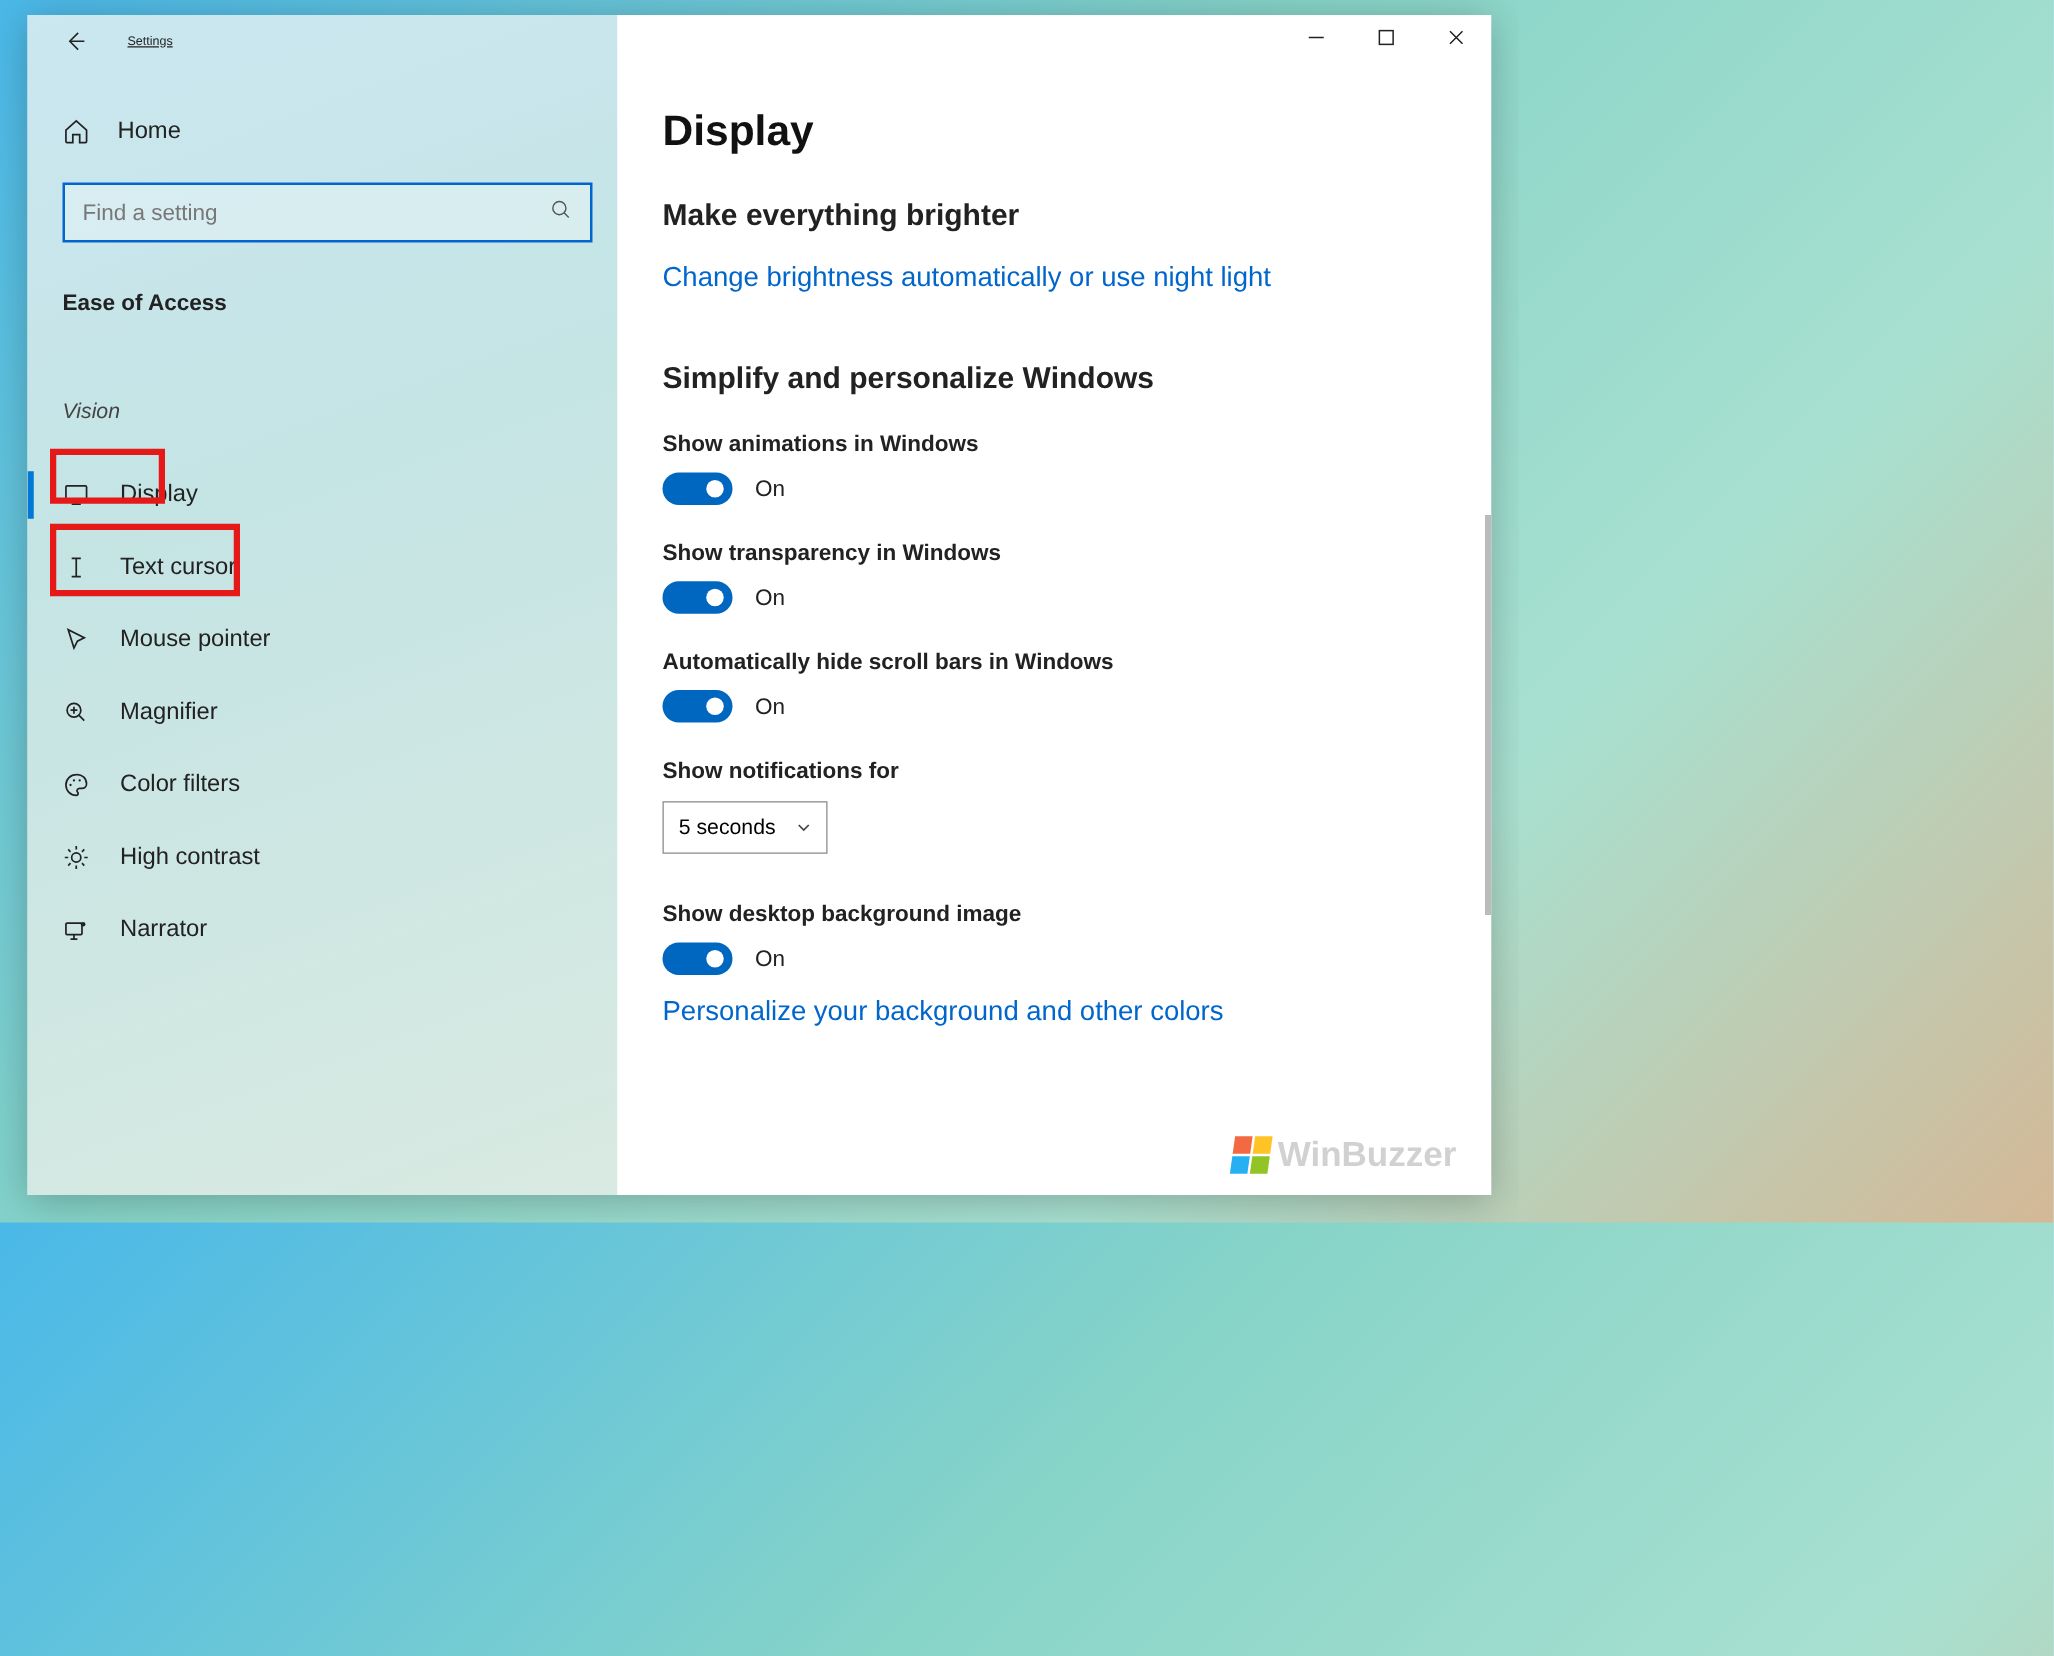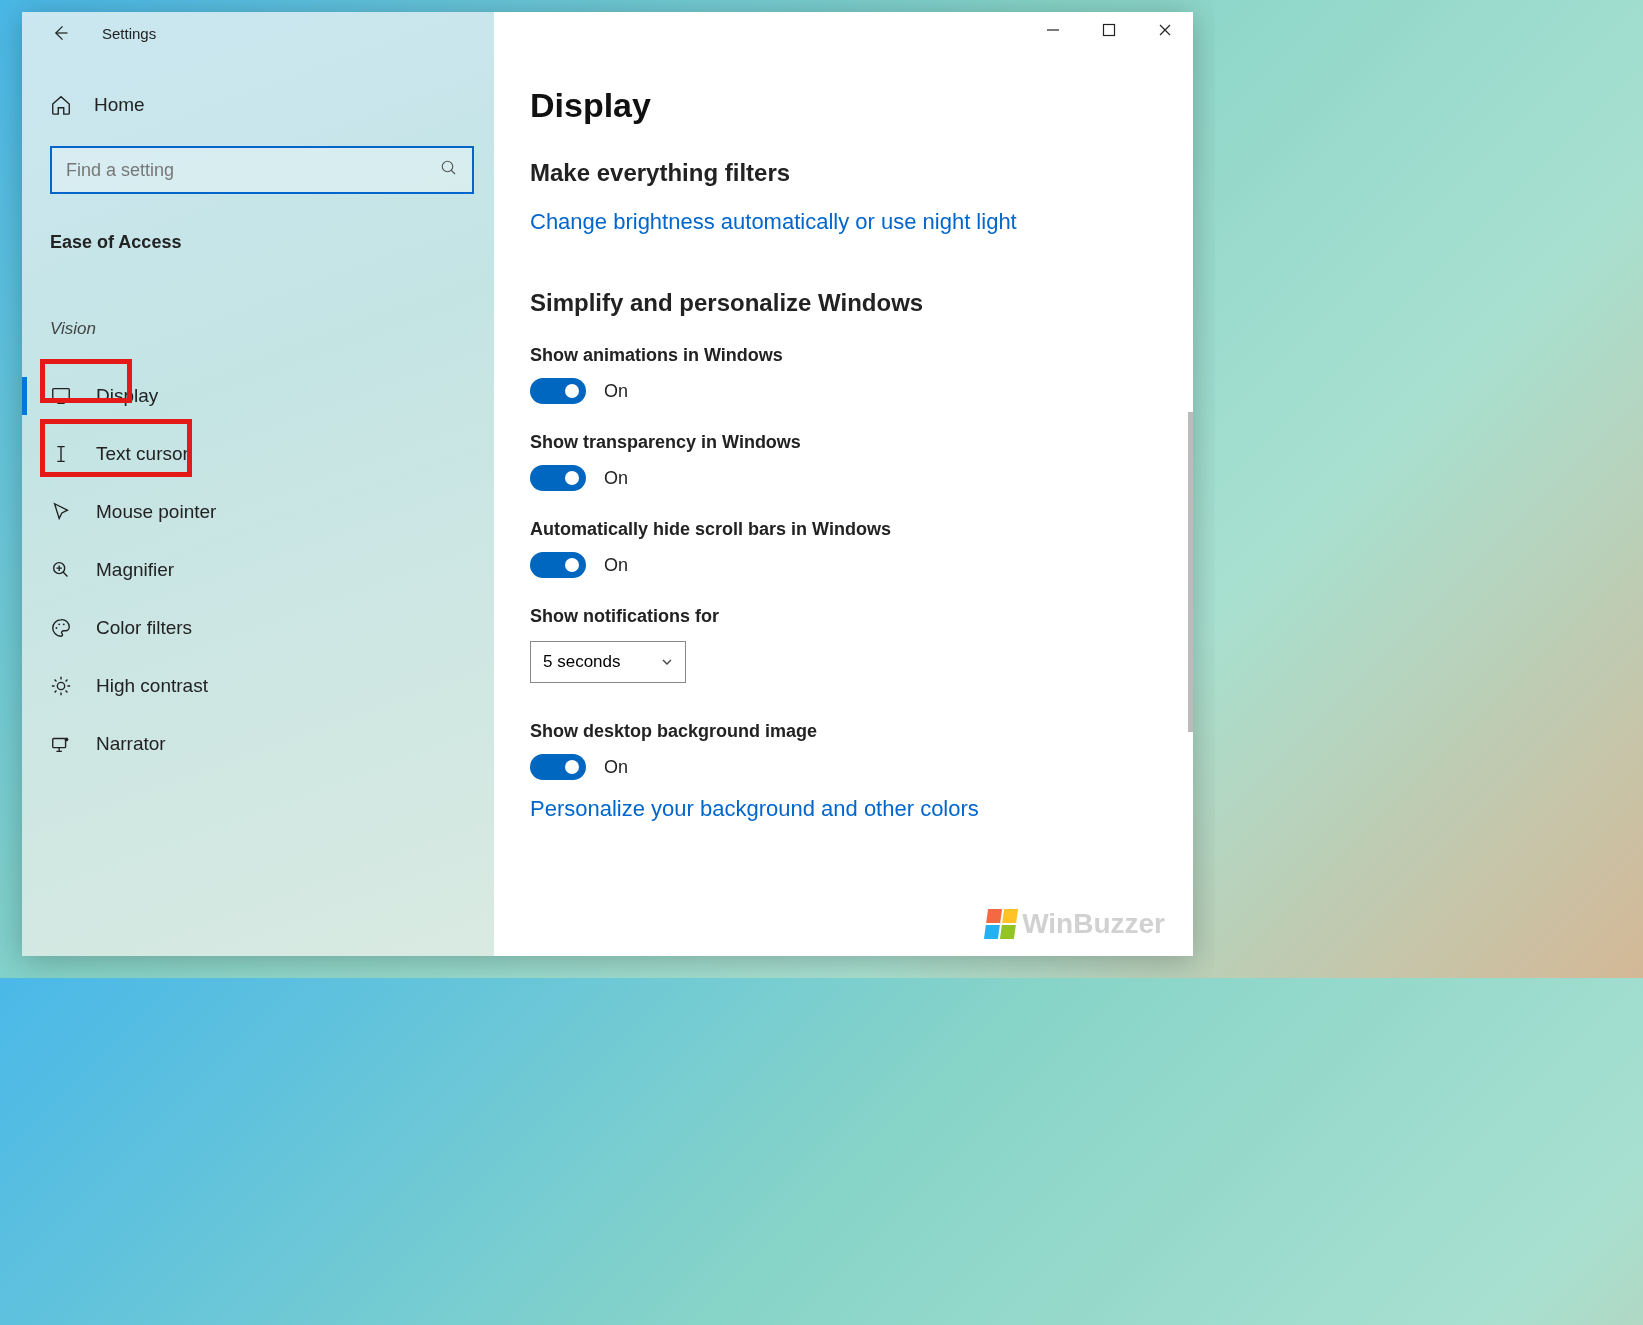--- a/index.html
+++ b/index.html
@@ -26,21 +26,21 @@
     padding-top: 0;
   }
   .titlebar-left {
     display: flex;
     align-items: center;
     height: 42px;
     padding-left: 26px;
     gap: 30px;
   }
   .back-btn { width: 24px; height: 24px; display:flex; align-items:center; justify-content:center; cursor:pointer; }
-  .title { font-size: 15px; color: #222; }
+  .title { font-size: 10px; color: #222; text-decoration: underline; }
   .home-row {
     display:flex; align-items:center; gap:22px;
     padding: 40px 0 0 28px; font-size:19px; color:#222;
   }
   .home-row svg { width:22px; height:22px; }
   .search-wrap {
     margin: 30px 20px 0 28px;
     border: 2px solid #0066cc;
     height: 48px;
     display:flex; align-items:center;
@@ -120,21 +120,21 @@
     width:56px; height:26px; border-radius:13px; background:#0067c0;
     position:relative; cursor:pointer;
   }
   .toggle::after {
     content:""; position:absolute; width:14px; height:14px; border-radius:50%;
     background:#fff; top:6px; right:7px;
   }
   .toggle-text { font-size:18px; color:#222; }
   .dropdown {
     margin: 14px 0 0 36px;
-    border:1px solid #888; width:156px; height:42px;
+    border:1px solid #888; width:132px; height:42px;
     display:flex; align-items:center; justify-content:space-between;
     padding:0 12px; font-size:17px; cursor:pointer;
   }
   
   .watermark {
     position:absolute; right:28px; bottom:16px;
     font-size:28px; font-weight:700; color:#c9c9c9;
     display:flex; align-items:center; gap:6px; opacity:0.85;
   }
   .wm-logo {
@@ -256,21 +256,21 @@
         <svg width="14" height="14">
             <path d="M2 2l10 10M12 2L2 12" stroke="#222" stroke-width="1.2"></path>
           </svg>
       </div>
     </div>
 
     <div class="scroll-ind"></div>
 
     <h1 class="page-title">Display</h1>
 
-    <h2 class="section-h">Make everything filters</h2>
+    <h2 class="section-h">Make everything brighter</h2>
     <a class="link">Change brightness automatically or use night light</a>
 
     <h2 class="section-h" style="padding-top:54px">Simplify and personalize Windows</h2>
 
     <div class="setting-label">Show animations in Windows</div>
     <div class="toggle-row">
       <div class="toggle"></div>
       <span class="toggle-text">On</span>
     </div>
 

